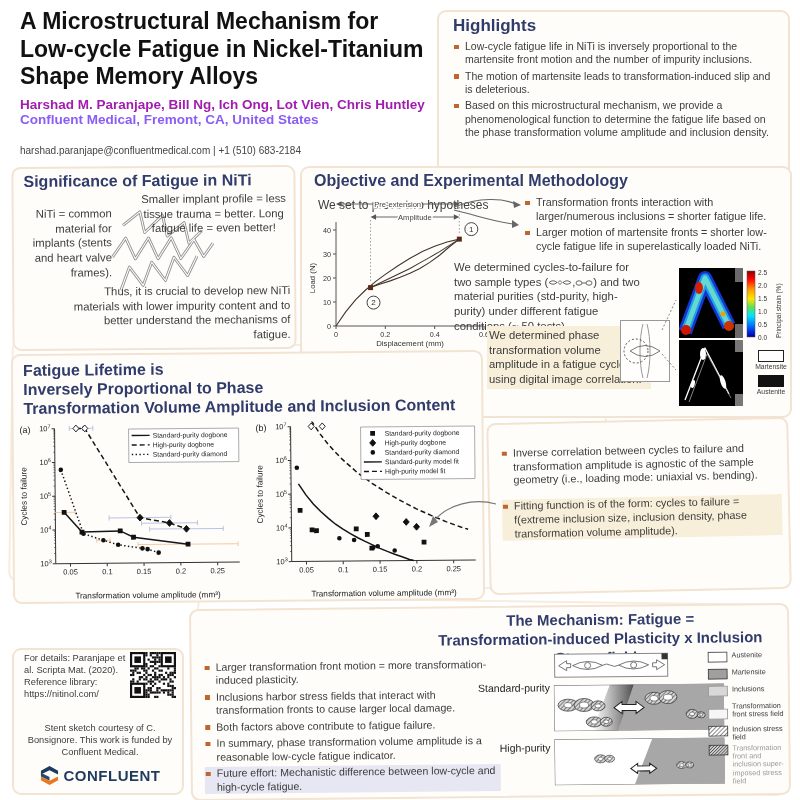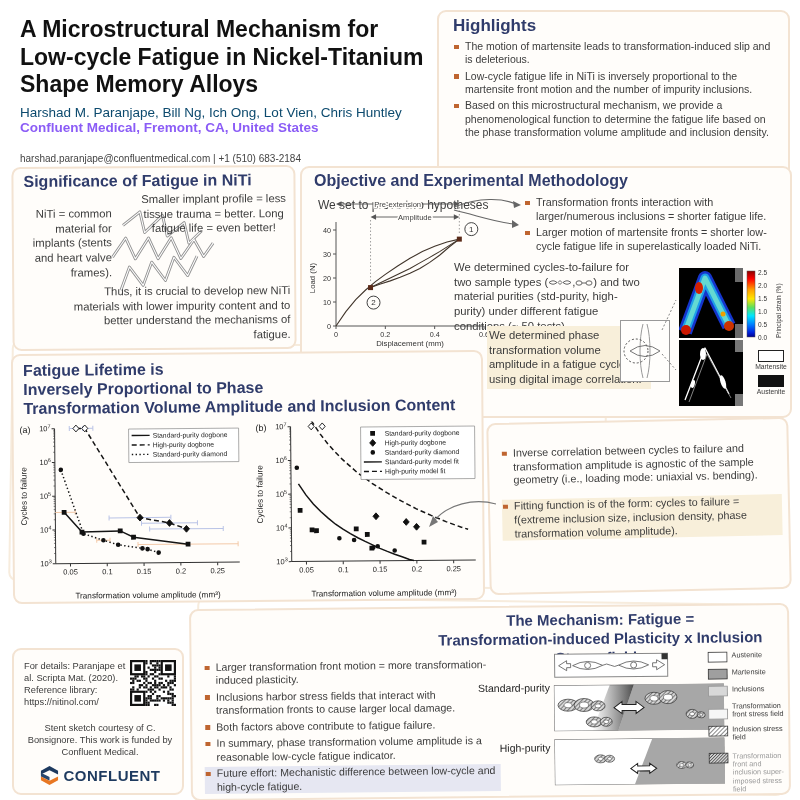--- a/index.html
+++ b/index.html
@@ -20,32 +20,32 @@
   .inl{display:inline-block;vertical-align:middle}
 </style>
 </head>
 <body>
 
 <div id="poster">
 
   <div class="edge" style="left:10px;top:344px;width:596px;height:242px;transform:rotate(0.9deg)"></div>
   <div class="edge" style="left:196px;top:600px;width:590px;height:192px;transform:rotate(0.8deg)"></div>
 
-  <div class="abs" style="left:20px;top:16px;width:414px;z-index:2">
+  <div class="abs" style="left:20px;top:8px;width:414px;z-index:2">
     <div style="font-size:23px;font-weight:700;line-height:1.2;color:#111">A Microstructural Mechanism for Low-cycle Fatigue in Nickel-Titanium Shape Memory Alloys</div>
-    <div style="font-size:13.5px;font-weight:400;color:#0c4a6e;margin-top:6px">Harshad M. Paranjape, Bill Ng, Ich Ong, Lot Vien, Chris Huntley</div>
+    <div style="font-size:13.5px;font-weight:700;color:#a21caf;margin-top:6px">Harshad M. Paranjape, Bill Ng, Ich Ong, Lot Vien, Chris Huntley</div>
     <div style="font-size:13.5px;font-weight:700;color:#8b5cf6">Confluent Medical, Fremont, CA, United States</div>
     <div style="font-size:10px;color:#444;margin-top:18px">harshad.paranjape@confluentmedical.com | +1 (510) 683-2184</div>
   </div>
 
   <div class="box" style="left:437px;top:10px;width:353px;height:174px">
     <div class="sec-title" style="position:absolute;left:14px;top:4px;font-size:17px">Highlights</div>
     <ul class="b" style="position:absolute;left:14px;top:28px;width:327px;font-size:10.5px">
+      <li>Low-cycle fatigue life in NiTi is inversely proportional to the martensite front motion and the number of impurity inclusions.</li>
       <li>The motion of martensite leads to transformation-induced slip and is deleterious.</li>
-      <li>Low-cycle fatigue life in NiTi is inversely proportional to the martensite front motion and the number of impurity inclusions.</li>
       <li>Based on this microstructural mechanism, we provide a phenomenological function to determine the fatigue life based on the phase transformation volume amplitude and inclusion density.</li>
     </ul>
   </div>
 
   <div class="box" style="left:12px;top:166px;width:284px;height:184px;transform:rotate(-0.4deg)">
     <div class="sec-title" style="position:absolute;left:10px;top:4px;font-size:16px">Significance of Fatigue in NiTi</div>
     <div style="position:absolute;left:4px;top:38px;width:94px;font-size:11.3px;text-align:right;line-height:1.3">NiTi = common material for implants (stents and heart valve frames).</div>
     <svg width="136" height="112" viewBox="0 0 136 118" style="position:absolute;left:78px;top:30px">
       <g stroke="#8c8c8c" stroke-width="3" fill="none" stroke-linejoin="round" opacity="0.95">
         <path d="M30,38 L44,20 L54,40 L68,18 L78,38 L92,20 L102,40 L112,24" transform="rotate(14 68 30)"></path>
@@ -545,21 +545,21 @@
             <rect x="0.5" y="0.5" width="19" height="10" fill="#d8d8d8" stroke="#999"></rect>
           </svg>
         <div style="font-size:7.3px;line-height:1.15">Inclusions</div>
       </div>
       <div style="display:flex;align-items:flex-end;margin-bottom:6px">
         <svg width="20" height="11" viewBox="0 0 20 11" style="flex:none;margin-right:4px">
             <rect x="0.5" y="0.5" width="19" height="10" fill="#f6f6f6" stroke="#999"></rect>
           </svg>
         <div style="font-size:7.3px;line-height:1.15">Transformation front stress field</div>
       </div>
-      <div style="display:flex;align-items:flex-start;margin-bottom:10px">
+      <div style="display:flex;align-items:flex-start;margin-bottom:2px">
         <svg width="20" height="11" viewBox="0 0 20 11" style="flex:none;margin-right:4px">
           <defs>
               <pattern id="hs1" width="3" height="3" patternUnits="userSpaceOnUse" patternTransform="rotate(45)">
                 <rect width="3" height="3" fill="#fff"></rect>
                 <line x1="0" y1="0" x2="0" y2="3" stroke="#222" stroke-width="1.1"></line>
               </pattern>
             </defs>
           <rect x="0.5" y="0.5" width="19" height="10" fill="url(#hs1)" stroke="#333"></rect>
         </svg>
         <div style="font-size:7.3px;line-height:1.15">Inclusion stress field</div>
@@ -573,21 +573,21 @@
               </pattern>
             </defs>
           <rect x="0.5" y="0.5" width="19" height="10" fill="url(#hs2)" stroke="#333"></rect>
         </svg>
         <div style="font-size:7.3px;line-height:1.15;color:#9a9a9a">Transformation front and inclusion super-imposed stress field</div>
       </div>
     </div>
   </div>
 
   <div class="box" style="left:12px;top:648px;width:172px;height:147px">
-    <div style="position:absolute;left:10px;top:10px;display:flex;width:152px">
+    <div style="position:absolute;left:10px;top:2px;display:flex;width:152px">
       <div style="font-size:9.3px;line-height:1.3;white-space:pre-line;width:104px">For details: Paranjape et al. Scripta Mat. (2020). Reference library:
 https://nitinol.com/</div>
       <svg id="qr" width="46" height="46" viewBox="0 0 42 42" style="flex:none;margin-left:2px">
           <rect width="42" height="42" fill="#fff"></rect>
           <rect x="14" y="0" width="2" height="2" fill="#111"></rect>
           <rect x="18" y="0" width="2" height="2" fill="#111"></rect>
           <rect x="20" y="0" width="2" height="2" fill="#111"></rect>
           <rect x="22" y="0" width="2" height="2" fill="#111"></rect>
           <rect x="24" y="0" width="2" height="2" fill="#111"></rect>
           <rect x="26" y="0" width="2" height="2" fill="#111"></rect>

